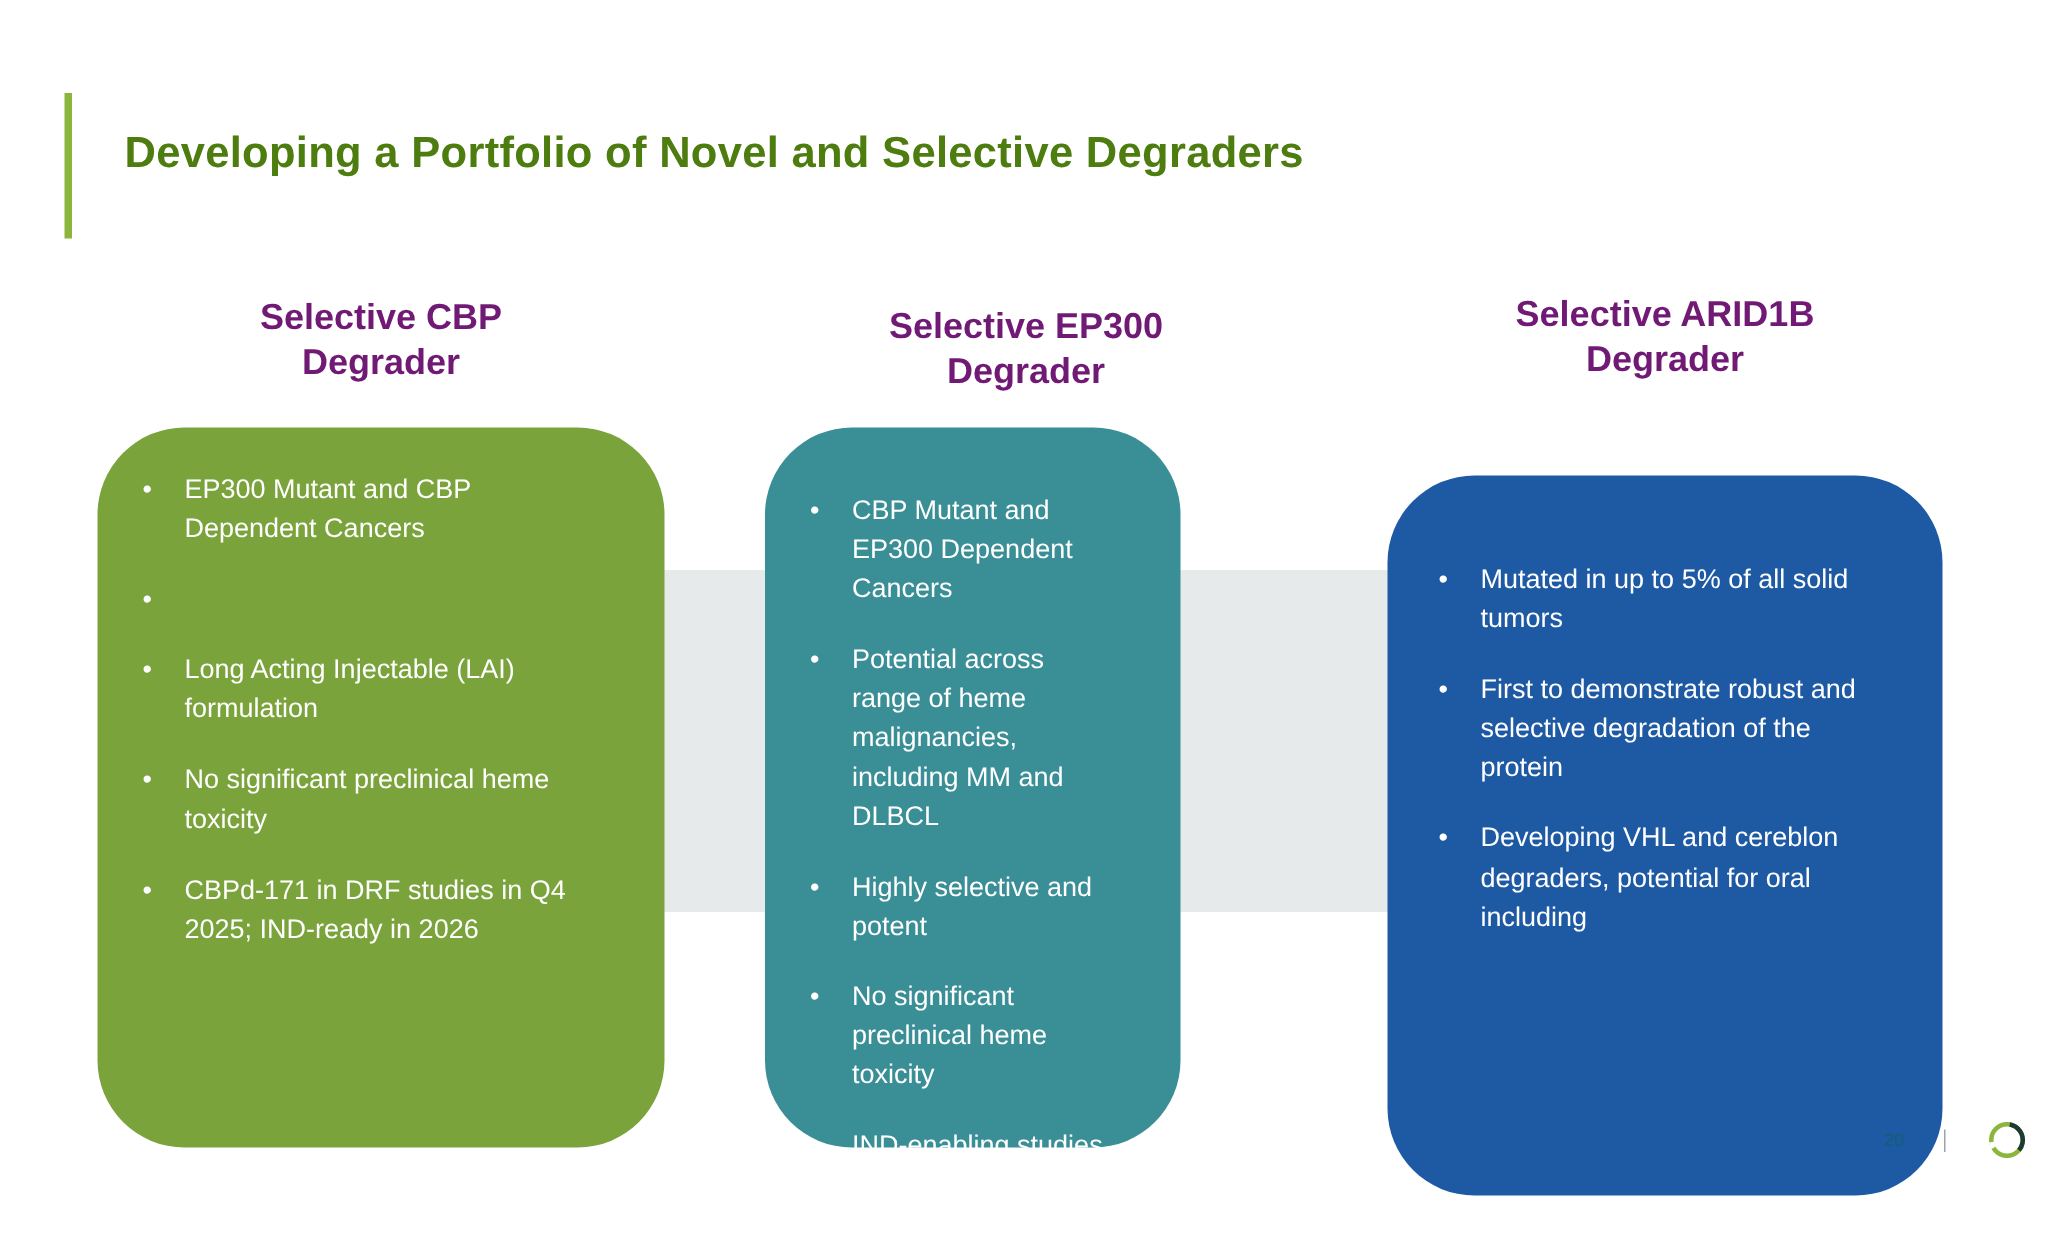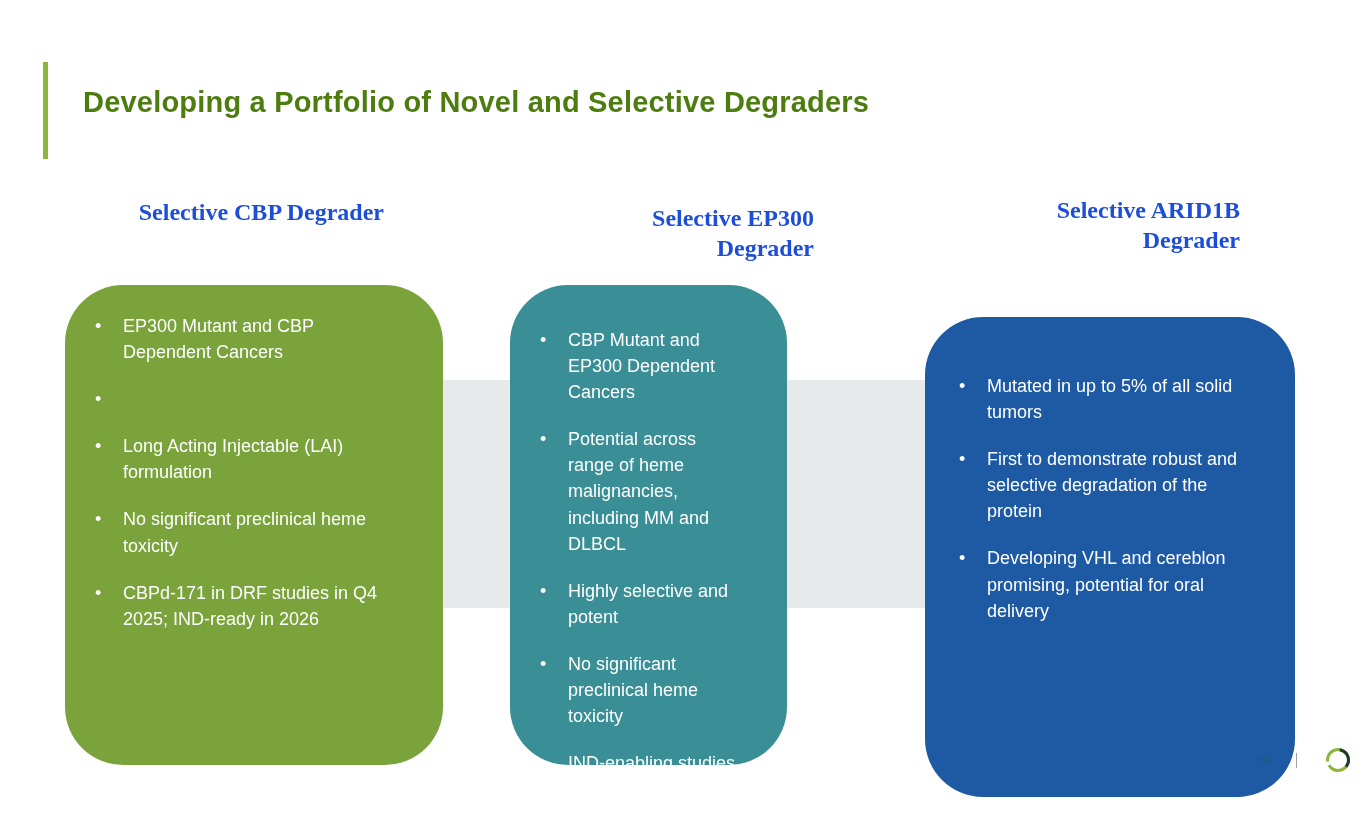--- a/index.html
+++ b/index.html
@@ -39,27 +39,26 @@
     left: 105px;
     top: 380px;
     width: 1160px;
     height: 228px;
     background: #e7eaeb;
     z-index: 0;
   }
   .col-header {
     position: absolute;
     width: 260px;
-    text-align: right;
+    text-align: center;
     font-size: 24px;
     font-weight: bold;
-    color: #1d4ed8;
+    color: #701a75;
     line-height: 1.25;
     z-index: 2;
-    font-family: Liberation Serif, serif;
   }
   .col-header.c1 { left: 124px; top: 197px; }
   .col-header.c2 { left: 554px; top: 203px; }
   .col-header.c3 { left: 980px; top: 195px; }
 
   .card {
     position: absolute;
     top: 285px;
     height: 480px;
     border-radius: 58px;
@@ -201,21 +200,21 @@
       <li>
         <span class="bullet-dot"></span>
         <span class="bullet-text">Mutated in up to 5% of all solid tumors</span>
       </li>
       <li>
         <span class="bullet-dot"></span>
         <span class="bullet-text">First to demonstrate robust and selective degradation of the protein</span>
       </li>
       <li>
         <span class="bullet-dot"></span>
-        <span class="bullet-text">Developing VHL and cereblon promising, potential for oral delivery</span>
+        <span class="bullet-text">Developing VHL and cereblon degraders, potential for oral including</span>
       </li>
     </ul>
   </div>
 
   <div class="footer">
     <span class="page-number">20</span>
     <span class="footer-divider"></span>
     <span class="logo-icon">
       <svg width="28" height="28" viewBox="0 0 28 28" aria-hidden="true">
         <circle cx="14" cy="14" r="10.5" fill="none" stroke="#8cb53c" stroke-width="3"></circle>

